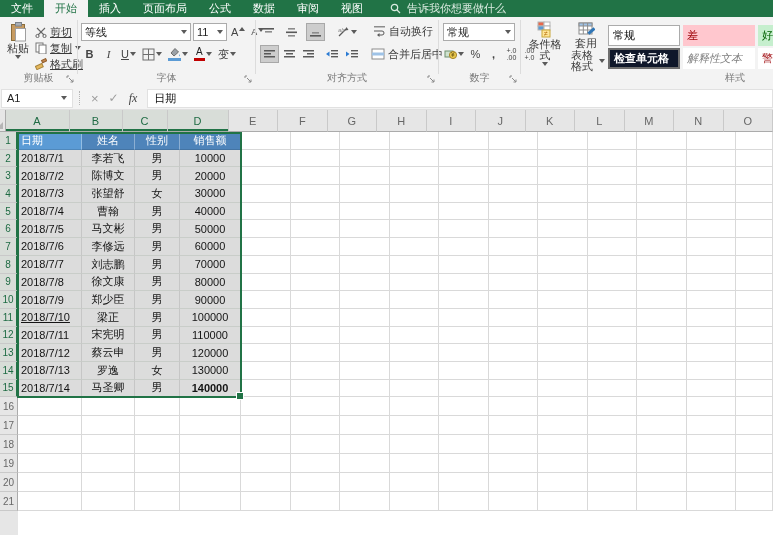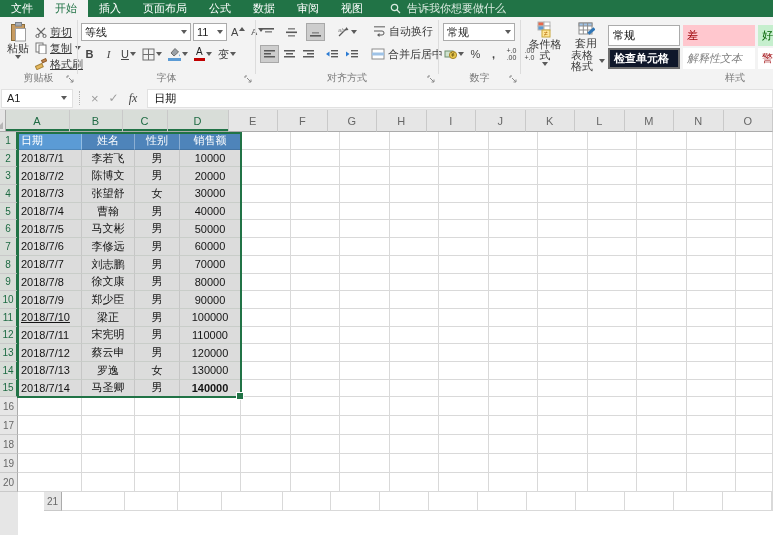--- a/index.html
+++ b/index.html
@@ -792,21 +792,21 @@
           <div class="cell" style="width: 49.5px;"></div>
           <div class="cell" style="width: 49.5px;"></div>
           <div class="cell" style="width: 49.5px;"></div>
           <div class="cell" style="width: 49.5px;"></div>
           <div class="cell" style="width: 49.5px;"></div>
           <div class="cell" style="width: 49.5px;"></div>
           <div class="cell" style="width: 49.5px;"></div>
           <div class="cell" style="width: 49.5px;"></div>
           <div class="cell" style="width: 49.5px; flex: 1 1 0%;"></div>
         </div>
-        <div class="srow" style="height: 19px; margin-left: 44px;">
+        <div class="srow" style="height: 19px;">
           <div class="row-h">21</div>
           <div class="cell" style="width: 64px;"></div>
           <div class="cell" style="width: 53px;"></div>
           <div class="cell" style="width: 45px;"></div>
           <div class="cell" style="width: 61px;"></div>
           <div class="cell" style="width: 49.5px;"></div>
           <div class="cell" style="width: 49.5px;"></div>
           <div class="cell" style="width: 49.5px;"></div>
           <div class="cell" style="width: 49.5px;"></div>
           <div class="cell" style="width: 49.5px;"></div>

